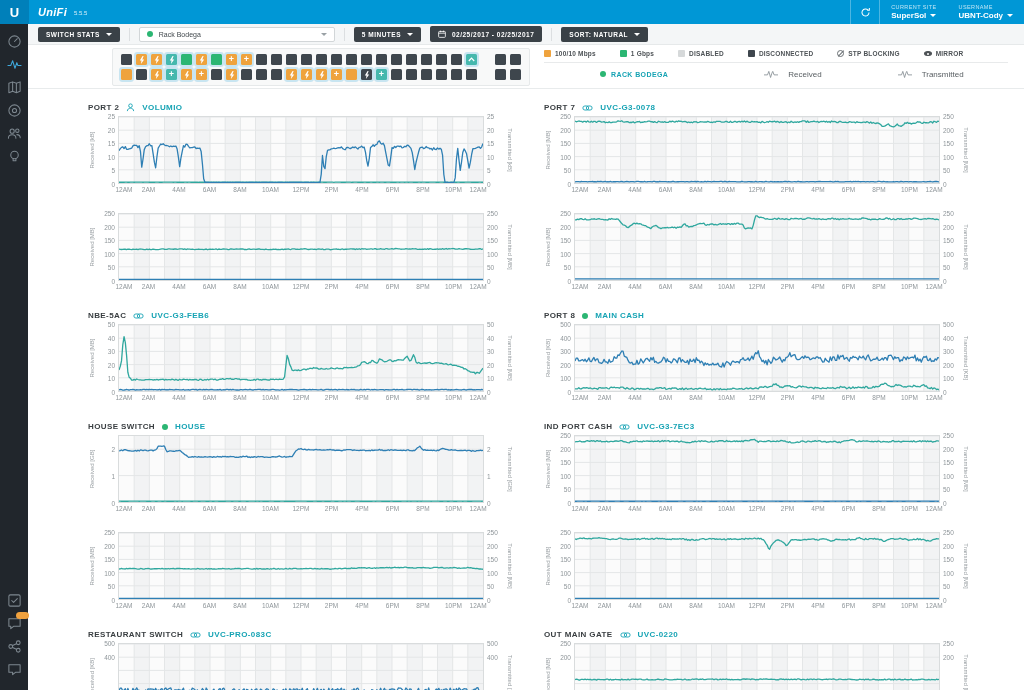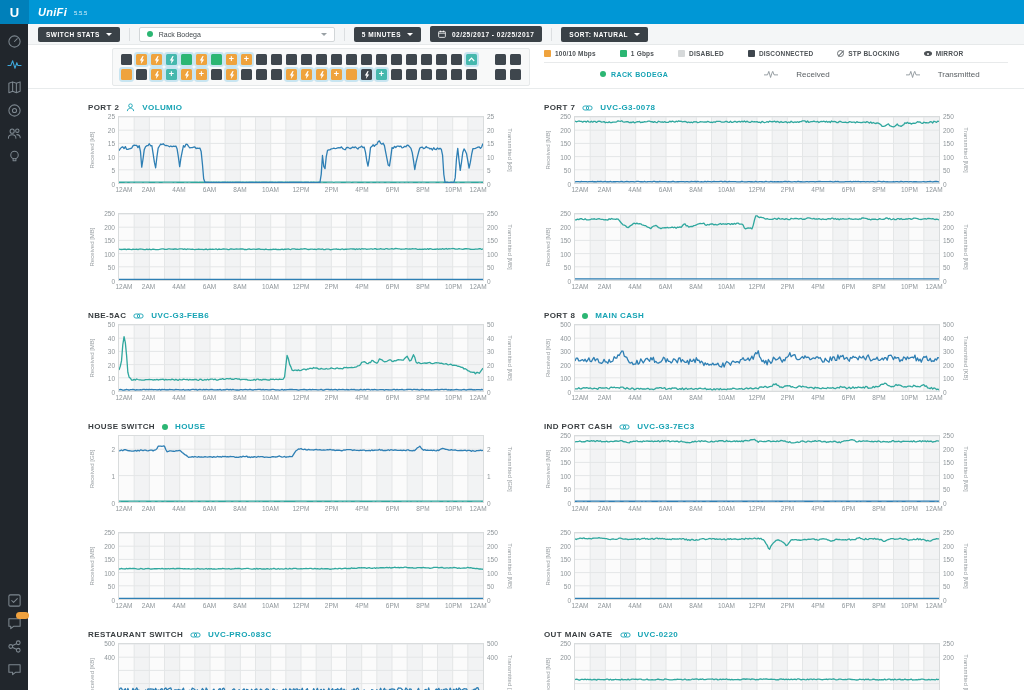--- a/index.html
+++ b/index.html
@@ -44,21 +44,21 @@
   .pcell.halo{box-shadow:0 0 0 2px rgba(142,205,231,.45);}
   .pcell .plus{color:#fff;font-size:9px;font-weight:700;line-height:1;margin-top:-1px;}
   .sfpgap{width:10px;flex:none;}
   .legend{margin-left:14px;flex:1;padding:4px 16px 0 0;}
   .lrow1{display:flex;align-items:center;gap:24px;font-size:6.5px;color:#4d5256;font-weight:700;letter-spacing:.2px;
         padding-bottom:5px;border-bottom:1px solid #e8eaeb;}
   .litem{display:flex;align-items:center;gap:4px;white-space:nowrap;}
   .sq{width:7px;height:7px;border-radius:1px;flex:none;}
   .lrow2{display:flex;align-items:center;padding-top:6px;font-size:8px;color:#5a6064;}
   .lsite{font-size:7px;font-weight:700;color:#16a3b4;letter-spacing:.4px;display:flex;align-items:center;gap:5px;margin-left:56px;}
-  .lwave{display:flex;align-items:center;gap:18px;}
+  .lwave{display:flex;align-items:center;gap:10px;}
   
   #charts{position:absolute;top:89px;left:28px;right:0;bottom:0;overflow:hidden;background:#fff;
         padding:13px 54px 0 60px;display:grid;grid-template-columns:1fr 1fr;column-gap:30px;align-content:start;}
   .panel{margin-bottom:17px;}
   .ptitle{height:11px;display:flex;align-items:center;gap:7px;margin-bottom:3px;}
   .ctitle{font-size:8px;font-weight:700;color:#393e41;letter-spacing:.4px;white-space:nowrap;}
   .cdev{font-size:8px;font-weight:700;color:#16a3b4;letter-spacing:.4px;white-space:nowrap;cursor:pointer;}
   .cbody{display:flex;height:68px;}
   .axl,.axr{width:30px;position:relative;font-size:6.5px;color:#8f969a;flex:none;}
   .tickL{position:absolute;right:3px;transform:translateY(-50%);}
@@ -82,20 +82,42 @@
 <body>
 
 <div id="app">
 
   <div class="hdr">
     <div class="logo">
         <span>U</span>
       </div>
     <span class="brand">UniFi</span>
     <span class="ver">5.5.5</span>
+    <div class="hdr-right">
+      <div class="refreshbox">
+        <svg width="11" height="11" viewBox="0 0 14 14">
+            <path d="M11.5 7a4.5 4.5 0 1 1-1.3-3.2" stroke="#fff" fill="none" stroke-width="1.3"></path>
+            <path d="M11.9 1.4v2.8h-2.8" fill="none" stroke="#fff" stroke-width="1.3"></path>
+          </svg>
+      </div>
+      <div class="hblock">
+        <span class="lab">CURRENT SITE</span>
+        <span class="val">
+            <span>SuperSol</span>
+            <span class="caret"></span>
+          </span>
+      </div>
+      <div class="hblock">
+        <span class="lab">USERNAME</span>
+        <span class="val">
+            <span>UBNT-Cody</span>
+            <span class="caret"></span>
+          </span>
+      </div>
+    </div>
   </div>
 
   <div class="snav">
     <div class="sicon">
         <svg width="15" height="15" viewBox="0 0 16 16">
           <circle cx="8" cy="8" r="6"></circle>
           <path d="M8 8l3-3"></path>
         </svg>
       </div>
     <div class="sicon active">

